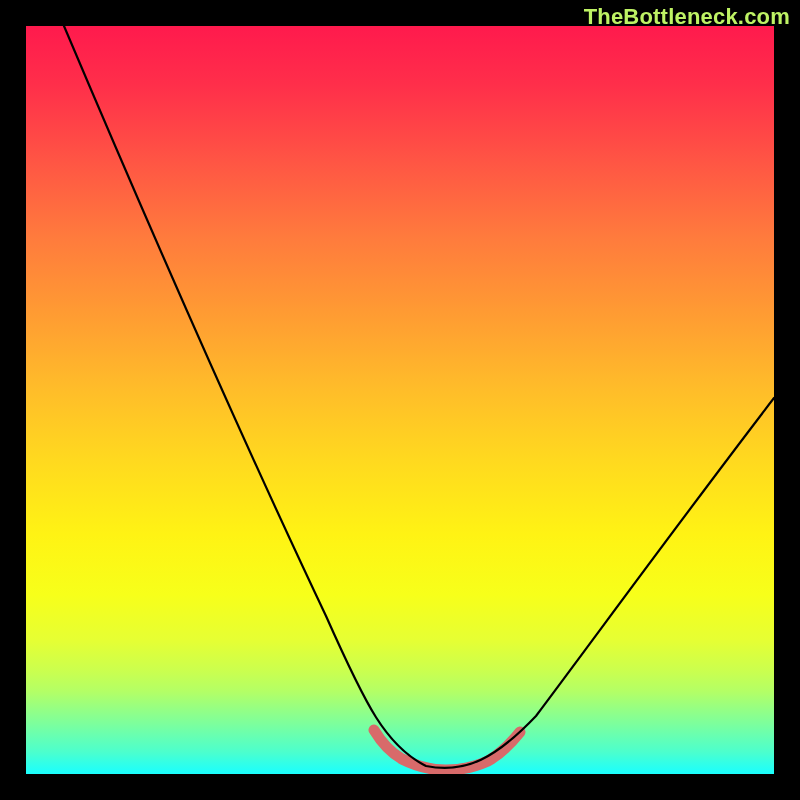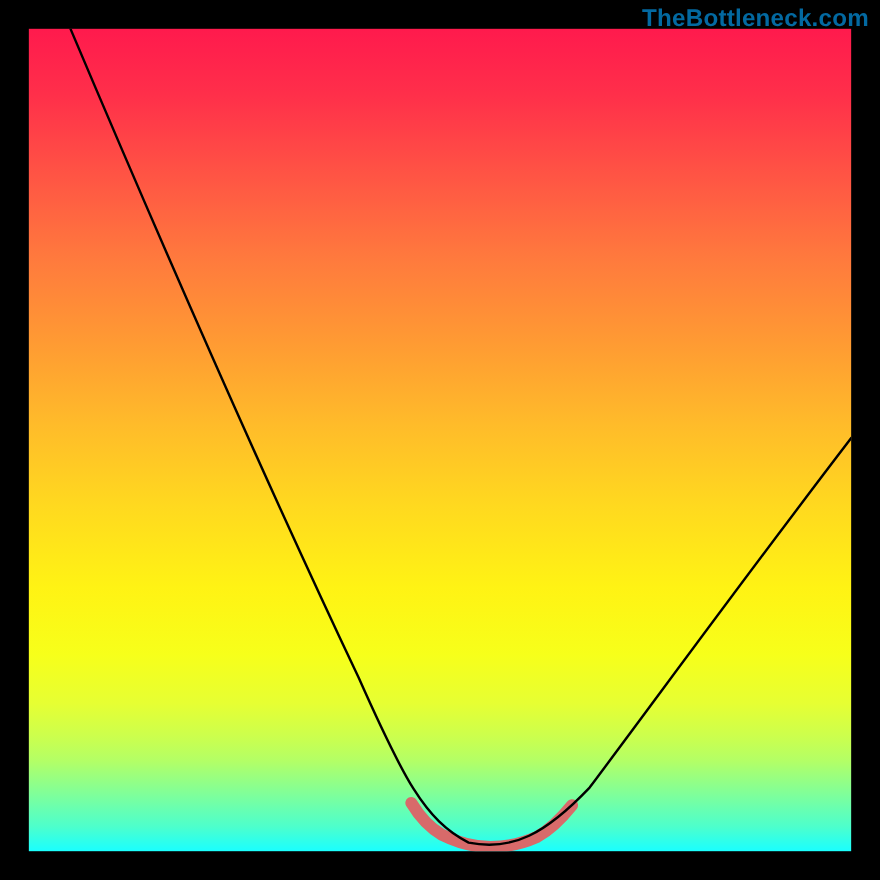--- a/index.html
+++ b/index.html
@@ -65,21 +65,21 @@
     fill: none;
     stroke: #d86a6a;
     stroke-width: 11;
     stroke-linecap: round;
     stroke-linejoin: round;
   }
   .watermark {
     position: absolute;
     top: 4px;
     right: 10px;
-    color: #0369a1;
+    color: #bef264;
     font-size: 22px;
     font-weight: 600;
     letter-spacing: 0.2px;
     user-select: none;
   }
 </style>
 </head>
 <body>
 
 <div class="frame">

